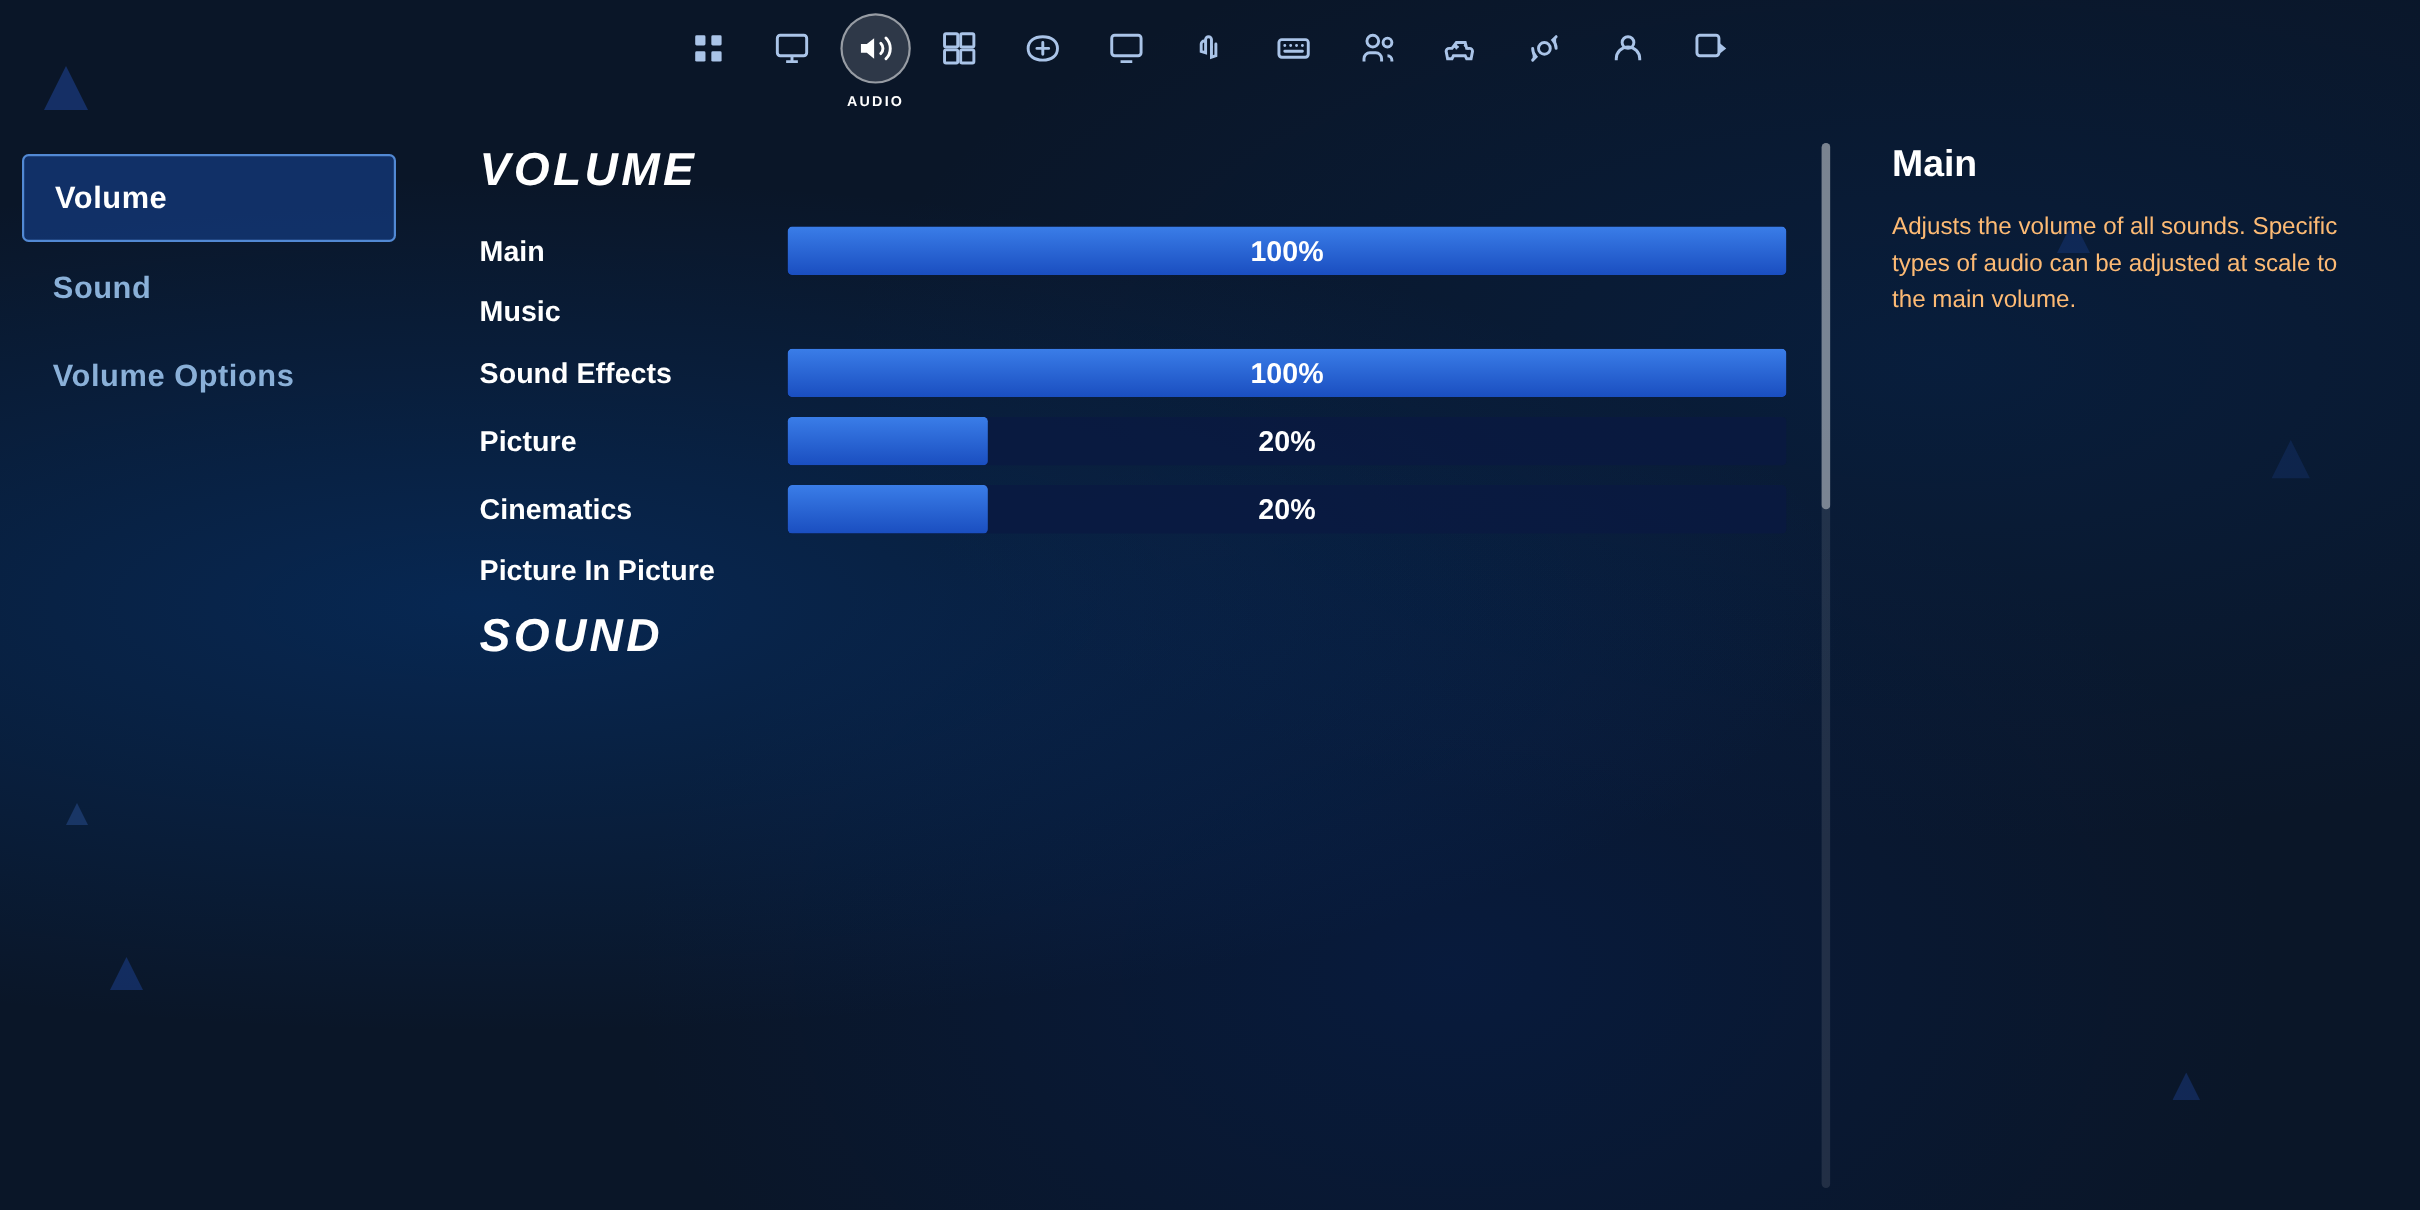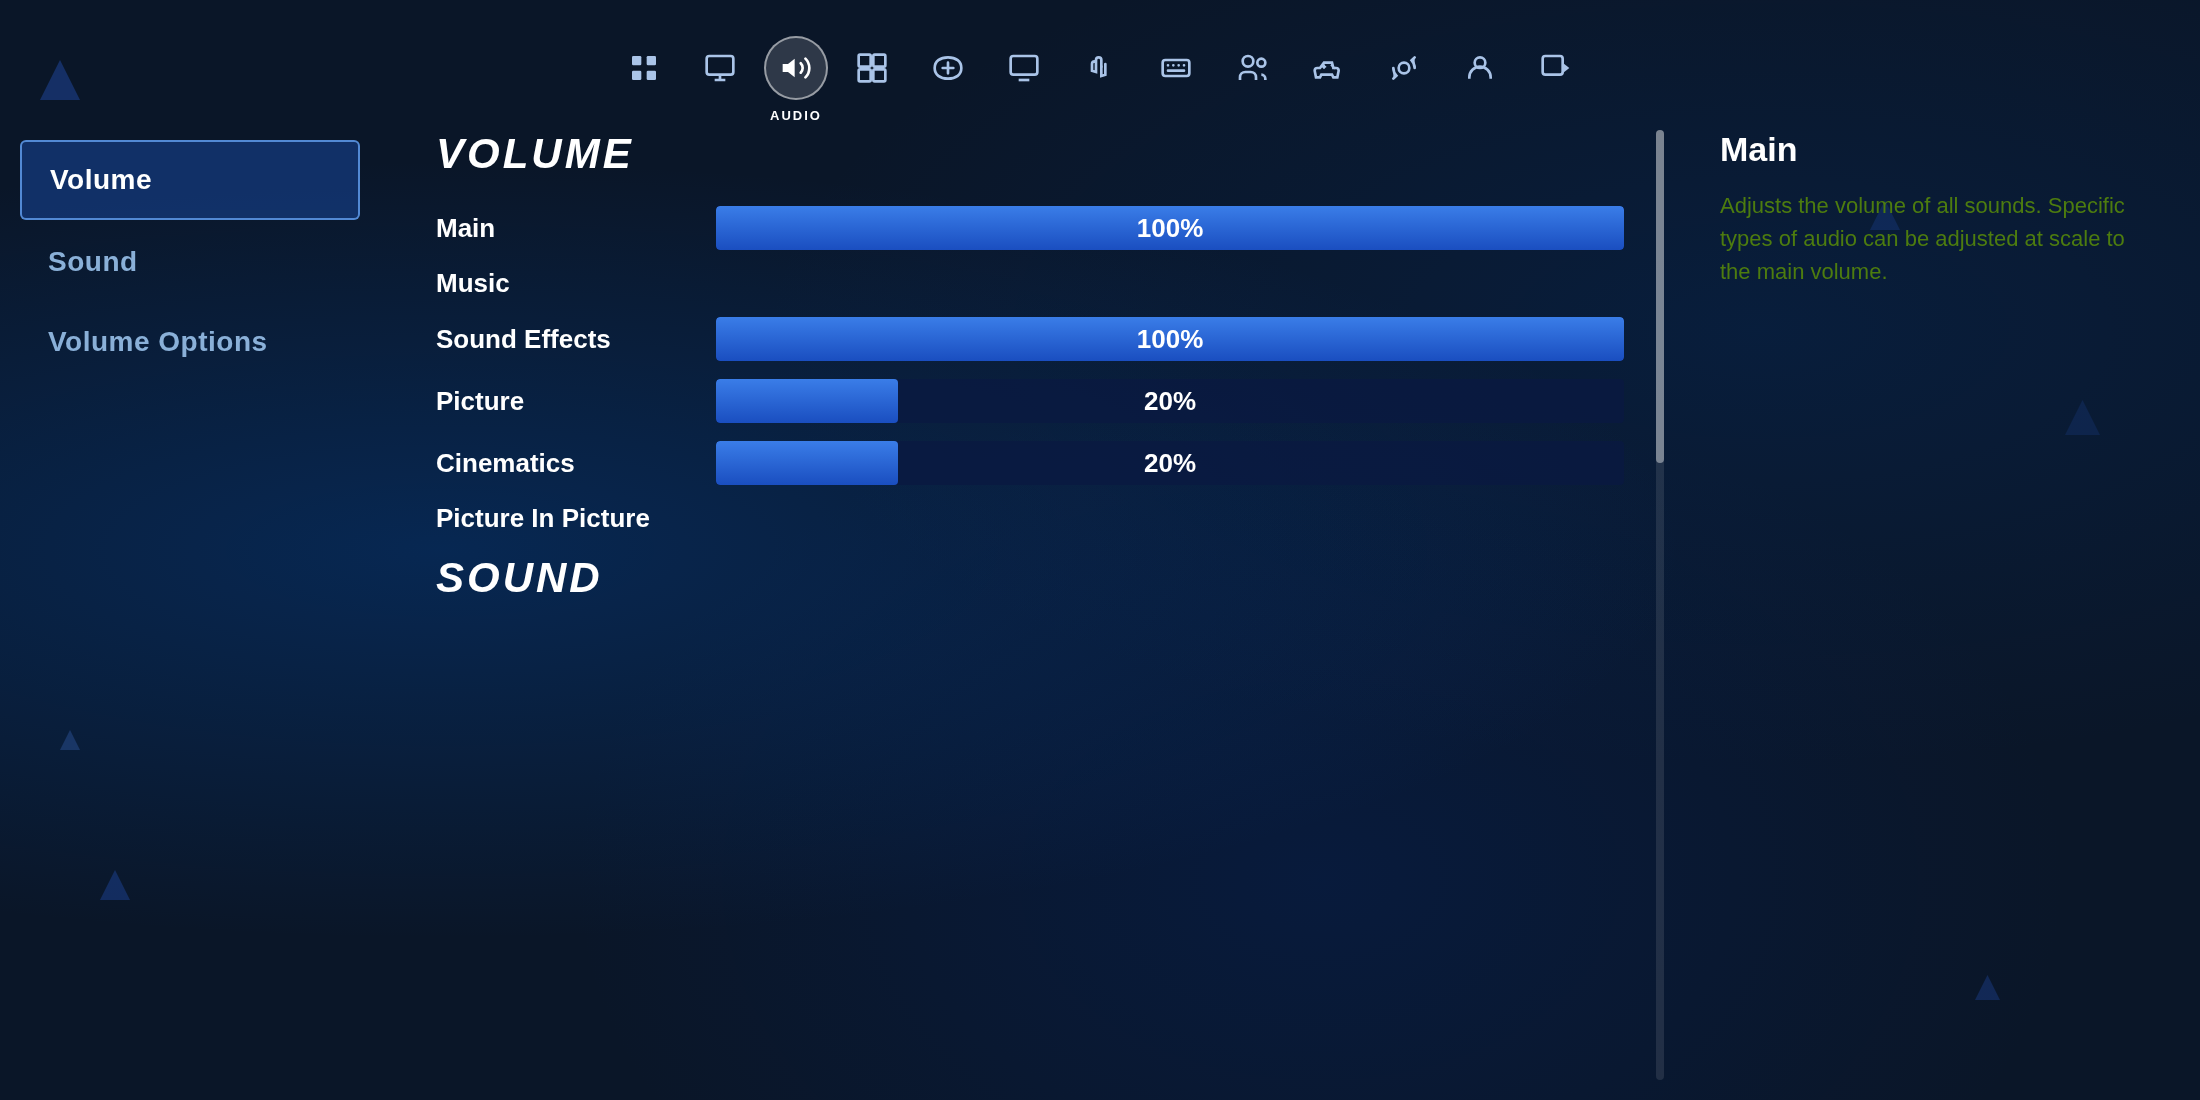--- a/index.html
+++ b/index.html
@@ -178,42 +178,41 @@
 
     .right-panel-title {
       font-size: 34px;
       font-weight: bold;
       color: white;
       margin-bottom: 20px;
     }
 
     .right-panel-desc {
       font-size: 22px;
-      color: #4d7c0f;
+      color: #fdba74;
       line-height: 1.5;
     }
 
     
     .nav-svg {
       width: 32px;
       height: 32px;
       fill: currentColor;
     }
 
     
     .nav-area-wrapper {
       position: absolute;
       top: 0;
       left: 0;
       right: 0;
       height: 110px;
       display: flex;
       flex-direction: column;
       align-items: center;
-      margin-top: 24px;
     }
 
     .nav-icons-row {
       display: flex;
       align-items: center;
       gap: 12px;
       margin-top: 12px;
     }
   </style>
 </head>

